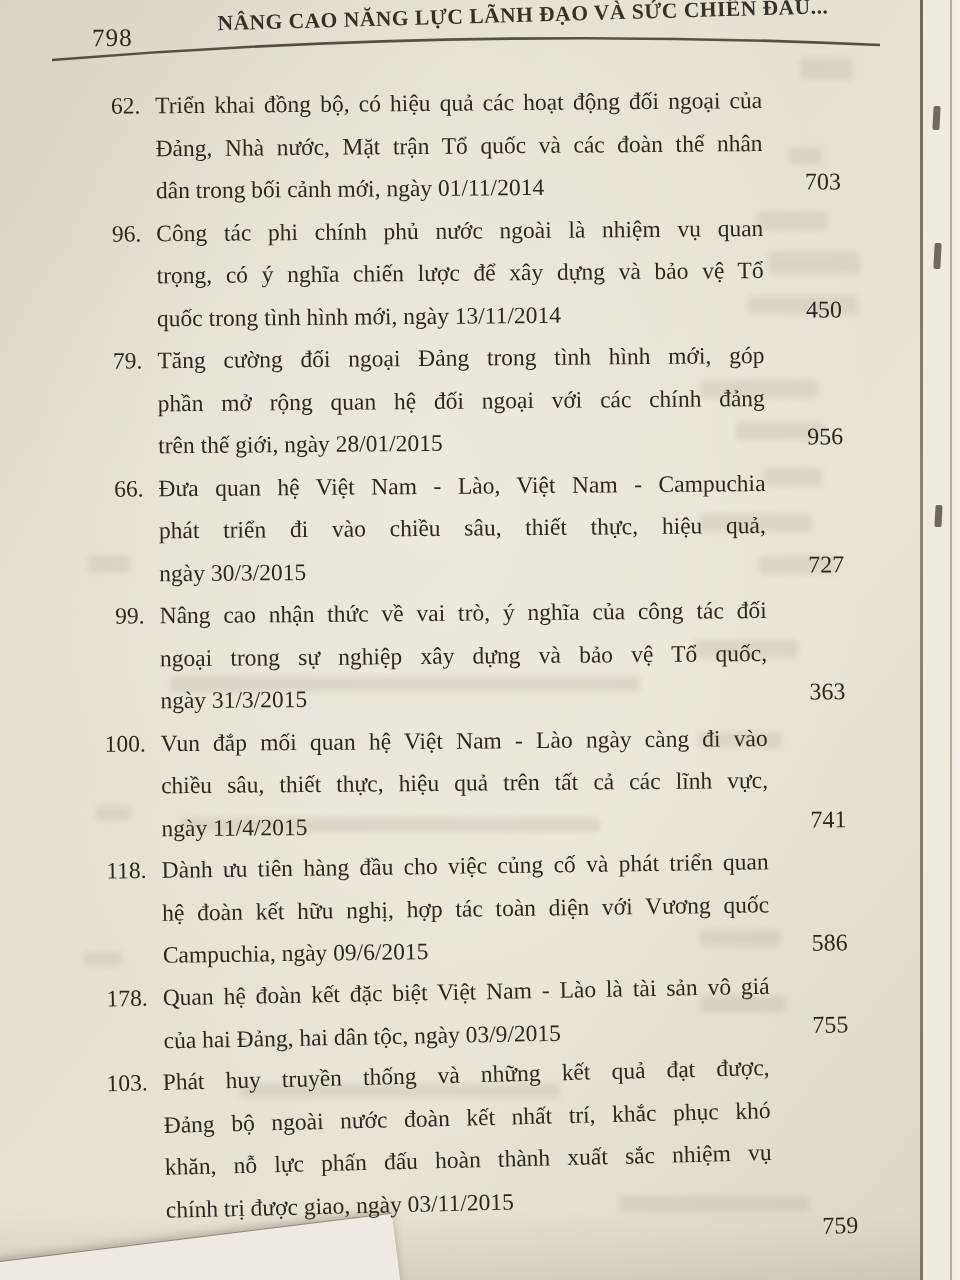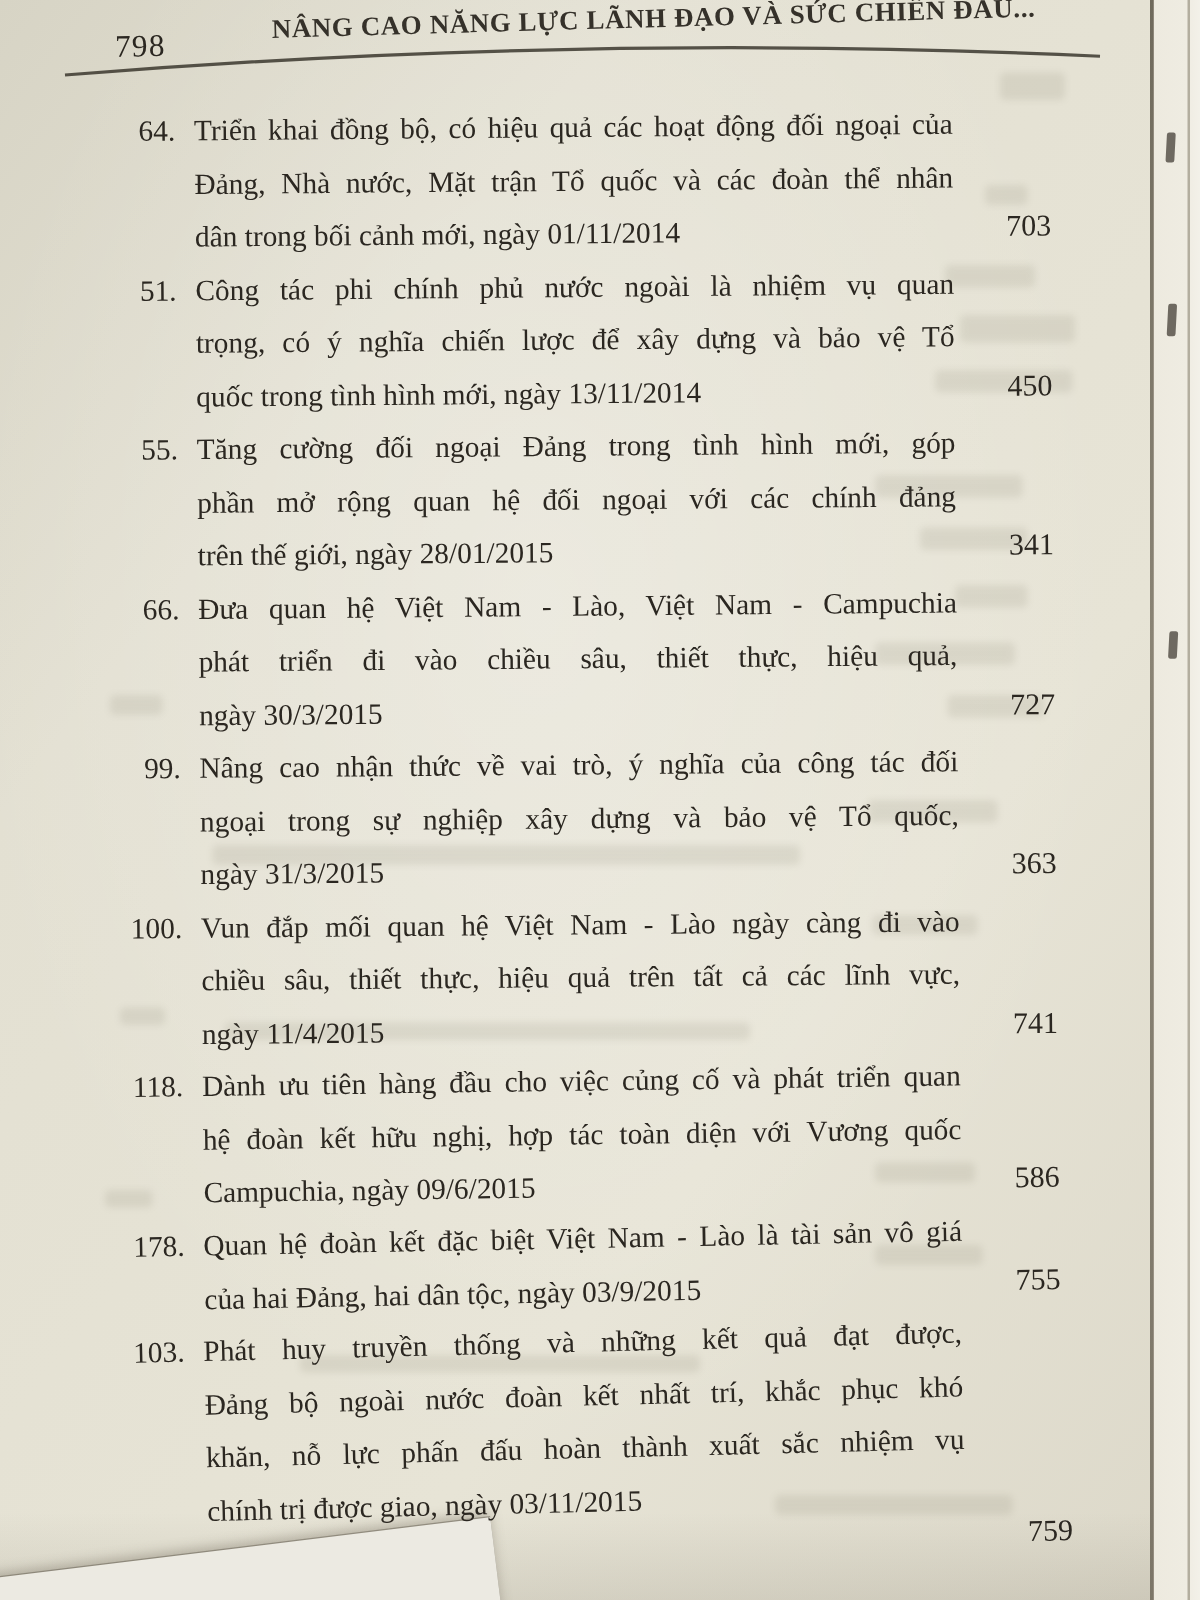--- a/index.html
+++ b/index.html
@@ -88,47 +88,47 @@
 
   <div class="folio">798</div>
   <div class="running-title">NÂNG CAO NĂNG LỰC LÃNH ĐẠO VÀ SỨC CHIẾN ĐẤU...</div>
   <svg class="rule" width="960" height="120" viewBox="0 0 960 120">
     <path d="M 52 60 Q 470 26 880 45" stroke="#3b372e" stroke-width="2.6" fill="none" opacity="0.85"></path>
   </svg>
 
   <div class="entries">
 
     <div class="entry">
-      <div class="num">64.</div>
+      <div class="num">62.</div>
       <div class="text">
         <div class="line full">Triển khai đồng bộ, có hiệu quả các hoạt động đối ngoại của</div>
         <div class="line full">Đảng, Nhà nước, Mặt trận Tổ quốc và các đoàn thể nhân</div>
         <div class="line">dân trong bối cảnh mới, ngày 01/11/2014</div>
       </div>
       <div class="pagenum">703</div>
     </div>
 
     <div class="entry">
-      <div class="num">51.</div>
+      <div class="num">96.</div>
       <div class="text">
         <div class="line full">Công tác phi chính phủ nước ngoài là nhiệm vụ quan</div>
         <div class="line full">trọng, có ý nghĩa chiến lược để xây dựng và bảo vệ Tổ</div>
         <div class="line">quốc trong tình hình mới, ngày 13/11/2014</div>
       </div>
       <div class="pagenum">450</div>
     </div>
 
     <div class="entry">
-      <div class="num">55.</div>
+      <div class="num">79.</div>
       <div class="text">
         <div class="line full">Tăng cường đối ngoại Đảng trong tình hình mới, góp</div>
         <div class="line full">phần mở rộng quan hệ đối ngoại với các chính đảng</div>
         <div class="line">trên thế giới, ngày 28/01/2015</div>
       </div>
-      <div class="pagenum">341</div>
+      <div class="pagenum">956</div>
     </div>
 
     <div class="entry">
       <div class="num">66.</div>
       <div class="text">
         <div class="line full">Đưa quan hệ Việt Nam - Lào, Việt Nam - Campuchia</div>
         <div class="line full">phát triển đi vào chiều sâu, thiết thực, hiệu quả,</div>
         <div class="line">ngày 30/3/2015</div>
       </div>
       <div class="pagenum">727</div>

